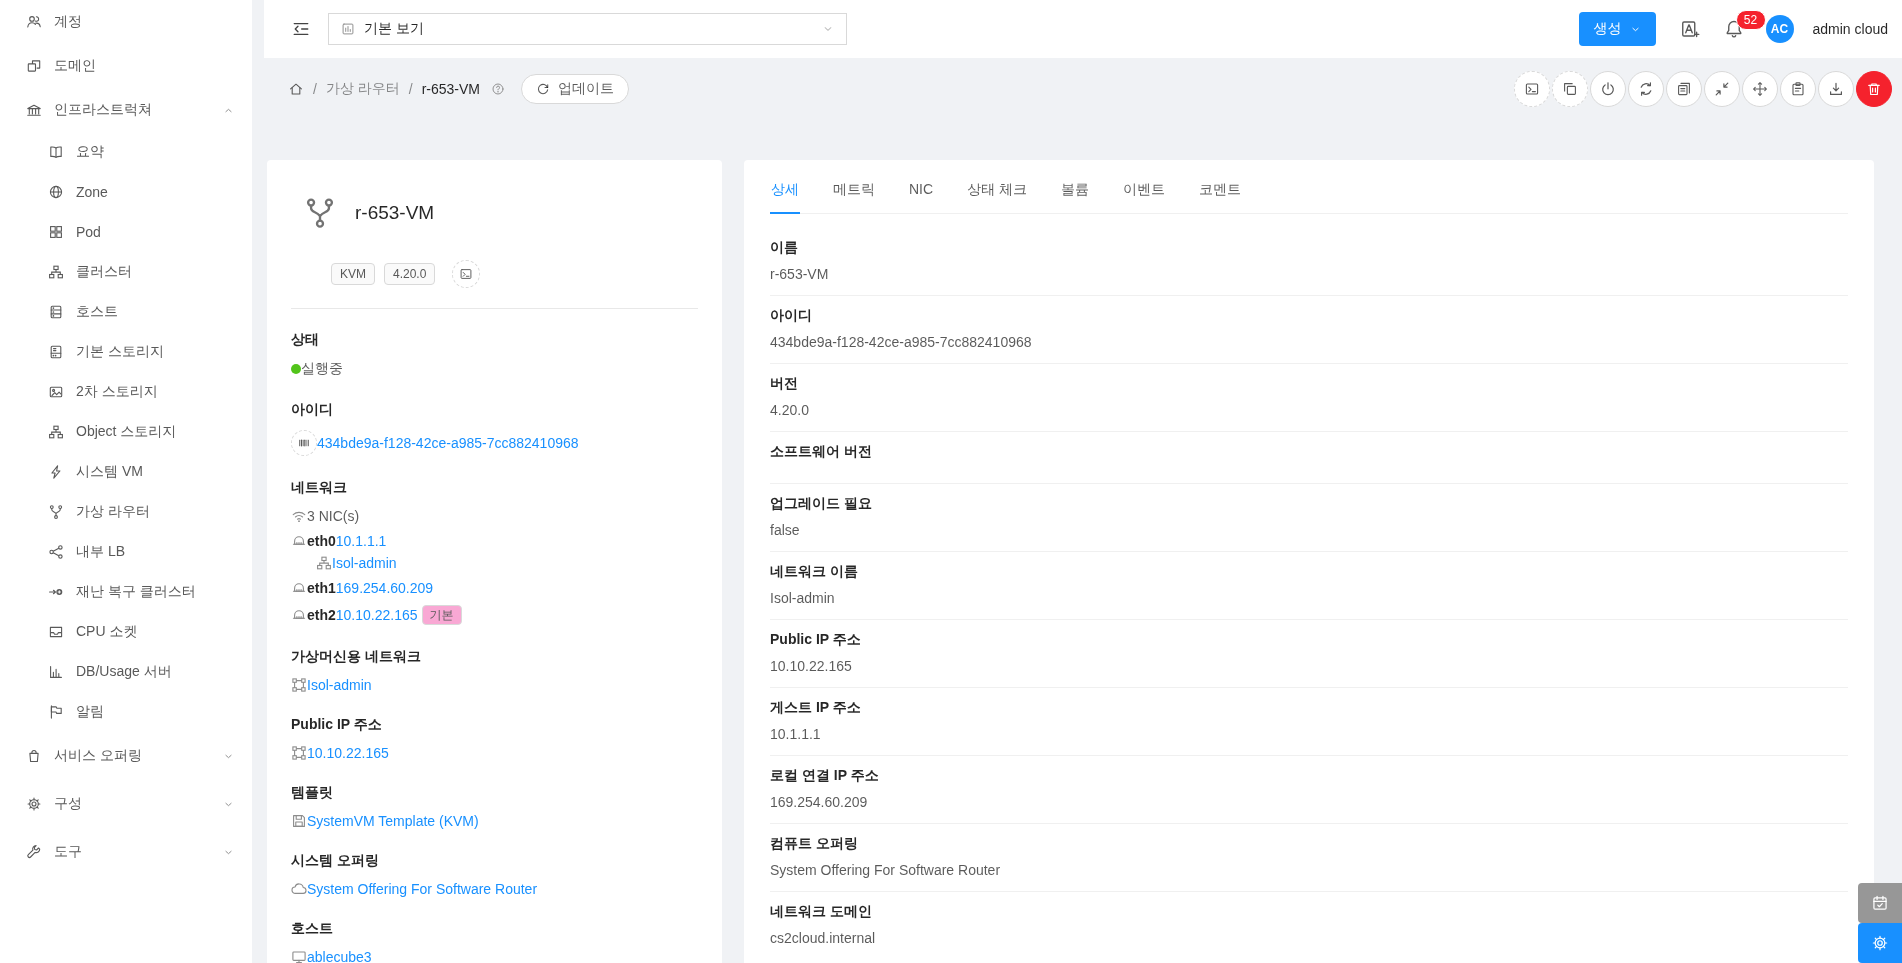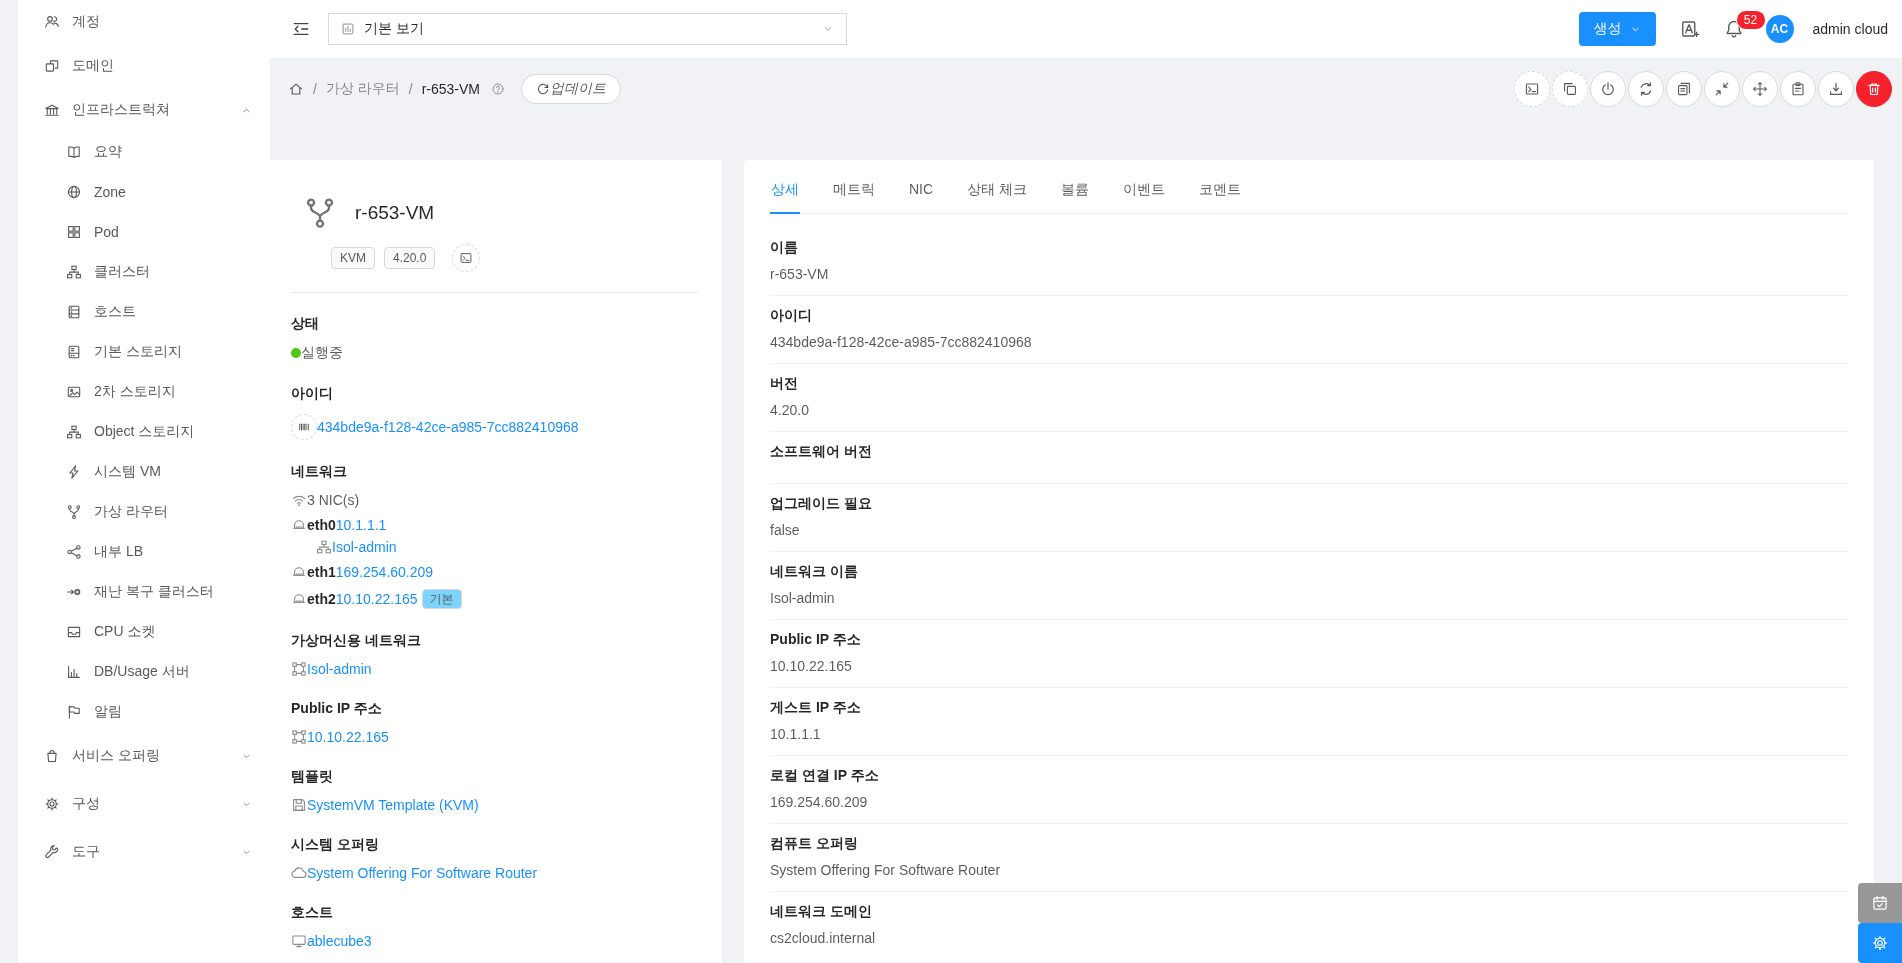--- a/index.html
+++ b/index.html
@@ -9,21 +9,21 @@
     font-size:14px; color:rgba(0,0,0,.65); background:#f0f2f5;
   }
   .app { position:relative; width:1902px; height:963px; }
 
   .icon { width:16px; height:16px; flex:none; display:block; }
   .i12 { width:12px; height:12px; } .i11 { width:11px; height:11px; }
   .i14 { width:14px; height:14px; } .i18 { width:18px; height:18px; }
   .i20 { width:20px; height:20px; } .i34 { width:34px; height:34px; }
 
   
-  .sidebar { position:absolute; left:18px; top:0; width:252px; height:963px; background:#fff; z-index:3; overflow:hidden; }
+  .sidebar { position:absolute; left:0; top:0; width:252px; height:963px; background:#fff; z-index:3; overflow:hidden; }
   .menu-item { display:flex; align-items:center; height:44px; padding:0 18px 0 26px; gap:12px; color:#595959; cursor:pointer; white-space:nowrap; }
   .menu-item.grp { height:48px; }
   .menu-item.sub { height:40px; padding-left:48px; }
   .menu-item .mi-label { overflow:hidden; text-overflow:ellipsis; }
   .menu-item .chev { margin-left:auto; color:#8c8c8c; }
 
   
   .header { position:absolute; left:264px; right:0; top:0; height:58px; background:#fff; display:flex; align-items:center; padding:0 14px 0 24px; z-index:2; }
   .fold-btn { background:none; border:none; color:#434343; cursor:pointer; padding:4px; }
   .view-select { margin-left:14px; width:519px; height:32px; border:1px solid #d9d9d9; border-radius:0; background:#fff; display:flex; align-items:center; gap:9px; padding:0 12px; color:rgba(0,0,0,.85); cursor:pointer; }
@@ -38,47 +38,47 @@
   .user-name { color:rgba(0,0,0,.85); }
 
   
   .crumb-row { position:absolute; left:264px; right:0; top:58px; height:62px; display:flex; align-items:center; padding:0 10px 0 24px; }
   .crumb { display:flex; align-items:center; gap:9px; }
   .crumb .home { color:#595959; cursor:pointer; }
   .crumb .sep { color:rgba(0,0,0,.45); }
   .crumb .section-link { color:rgba(0,0,0,.45); cursor:pointer; }
   .crumb .current { color:rgba(0,0,0,.85); }
   .crumb .q { color:#8c8c8c; margin-left:2px; }
-  .update-btn { margin-left:16px; height:30px; border:1px solid #d9d9d9; border-radius:15px; background:#fff; display:inline-flex; align-items:center; gap:0; padding:0 14px; color:rgba(0,0,0,.65); font-size:14px; cursor:pointer;font-style:italic; }
+  .update-btn { margin-left:16px; height:30px; border:1px solid #d9d9d9; border-radius:15px; background:#fff; display:inline-flex; align-items:center; gap:8px; padding:0 14px; color:rgba(0,0,0,.65); font-size:14px; cursor:pointer; }
   .actions { margin-left:auto; display:flex; gap:2px; }
   .act-btn { width:36px; height:36px; border-radius:50%; background:#fff; border:1px solid #d9d9d9; color:#595959; display:flex; align-items:center; justify-content:center; cursor:pointer; }
   .act-btn.dashed { border-style:dashed; }
   .act-btn.danger { background:#f5222d; border-color:#f5222d; color:#fff; }
 
   
   .card { position:absolute; top:160px; background:#fff; border-radius:4px; }
   .card-left { left:267px; width:455px; height:900px; padding:26px 24px; }
   .card-right { left:744px; width:1130px; height:900px; padding:0 26px 24px; }
 
   .vm-title-row { display:flex; align-items:center; gap:18px; padding:10px 0 2px 12px; color:#737373; }
   .vm-title { font-size:19px; color:rgba(0,0,0,.85); font-weight:500; }
-  .tag-row { display:flex; align-items:center; gap:9px; margin:12px 0 20px;padding-left:40px; }
+  .tag-row { display:flex; align-items:center; gap:9px; margin:28px 0 20px;padding-left:40px; }
   .tag { border:1px solid #d9d9d9; background:#fafafa; border-radius:4px; font-size:12px; line-height:20px; padding:0 8px; color:#595959; }
   .console-btn { width:28px; height:28px; border:1px dashed #d9d9d9; border-radius:50%; background:#fff; color:#595959; display:flex; align-items:center; justify-content:center; margin-left:8px; cursor:pointer; }
   .lcard-divider { border:none; border-top:1px solid #e8e8e8; margin:0 0 22px; }
   .section { margin-bottom:23px; }
   .section-label { font-weight:700; color:rgba(0,0,0,.85); margin-bottom:11px; }
   .info-row { display:flex; align-items:center; margin-top:9px; color:rgba(0,0,0,.65); }
   .info-row .gicon { color:#8c8c8c; }
   .link { color:#1890ff; text-decoration:none; cursor:pointer; }
   .dot { width:10px; height:10px; border-radius:50%; background:#52c41a; }
   .barcode-circle { width:26px; height:26px; border:1px dashed #d9d9d9; border-radius:50%; color:#595959; display:flex; align-items:center; justify-content:center; }
   .nic-name { font-weight:700; color:rgba(0,0,0,.85);text-align:center; }
   .nic-sub { margin-left:25px; margin-top:6px; }
-  .mini-tag { border:1px solid #d9d9d9; background:#7dd3fc; border-radius:4px; font-size:12px; line-height:18px; padding:0 7px; color:#595959; margin-left:4px; }
+  .mini-tag { border:1px solid #d9d9d9; background:#f9a8d4; border-radius:4px; font-size:12px; line-height:18px; padding:0 7px; color:#595959; margin-left:4px; }
 
   
   .tabs { display:flex; gap:32px; border-bottom:1px solid #f0f0f0; padding-top:6px; }
   .tab { padding:15px 1px 13px; cursor:pointer; color:rgba(0,0,0,.65); border-bottom:2px solid transparent; margin-bottom:-1px; }
   .tab.active { color:#1890ff; border-bottom-color:#1890ff; }
   .detail-list { padding-top:14px; }
   .detail-row { padding:11px 0 13px; border-bottom:1px solid #f0f0f0; }
   .detail-row:last-child { border-bottom:none; }
   .detail-label { font-weight:700; color:rgba(0,0,0,.85); margin-bottom:9px; }
   .detail-value { color:rgba(0,0,0,.65); }

